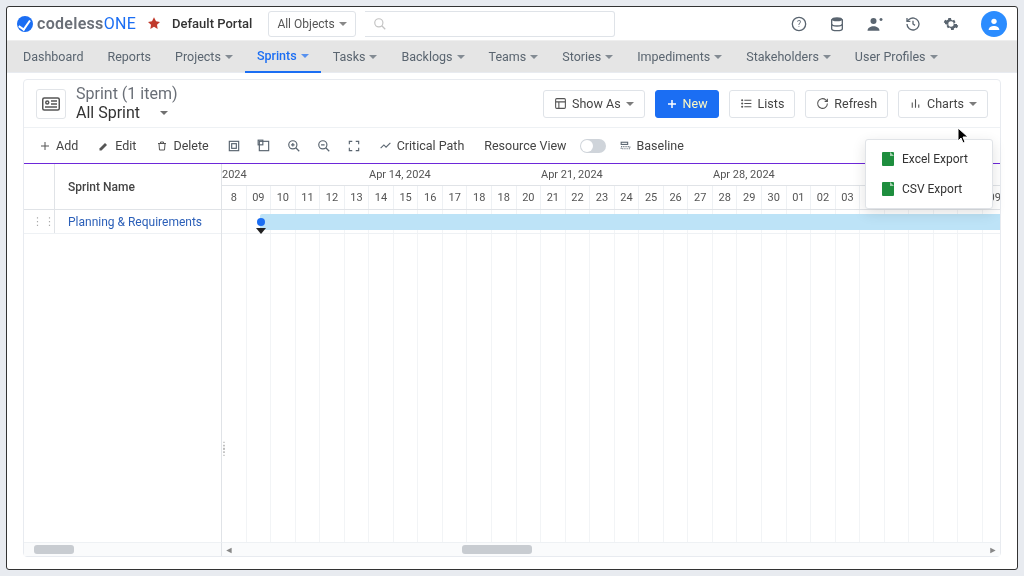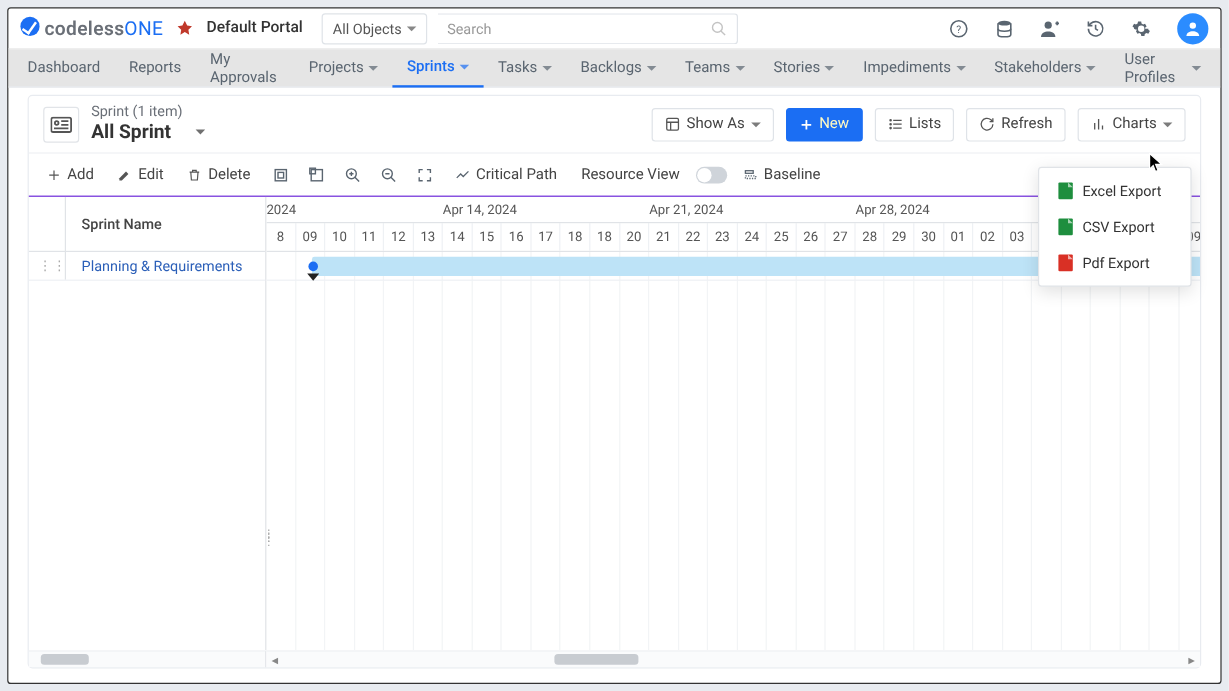--- a/index.html
+++ b/index.html
@@ -1,21 +1,21 @@
 <!DOCTYPE html>
 <html><head>
 <meta charset="utf-8">
 <style>
   * { box-sizing: border-box; margin: 0; padding: 0; font-family: -apple-system, BlinkMacSystemFont, "Segoe UI", Roboto, Arial, sans-serif; }
   body { background: #e8ebf0; width: 1024px; height: 576px; overflow: hidden; font-size: 13px; color: #333; }
   .frame { position: absolute; left: 6px; top: 6px; right: 6px; bottom: 6px; background: #fff; border: 1px solid #333; border-radius: 3px; overflow: hidden; }
 
   
   .header { display: flex; align-items: center; height: 34px; padding: 0 10px; border-bottom: 1px solid #eee; gap: 10px; }
-  .logo { display: flex; font-weight: 700; font-size: 16px; }
+  .logo { display: flex; align-items: center; font-weight: 700; font-size: 16px; }
   .logo .mark { width: 16px; height: 16px; background: #1b6ef3; border-radius: 50%; margin-right: 4px; position: relative; }
   .logo .mark::after { content: ""; position: absolute; left: 4px; top: 2px; width: 5px; height: 10px; border-right: 2px solid #fff; border-bottom: 2px solid #fff; transform: rotate(35deg); }
   .logo .gray { color: #6a6f77; font-weight: 600; letter-spacing: .3px; }
   .logo .blue { color: #1b6ef3; font-weight: 400; letter-spacing: .3px; }
   .portal-icon { width: 16px; height: 16px; }
   .portal-label { font-weight: 500; color: #333; }
   .obj-select { display: flex; align-items: center; gap: 4px; border: 1px solid #dfe3e8; border-radius: 3px; height: 26px; padding: 0 8px; color: #555; font-size: 12px; margin-left: 6px; justify-content: flex-end; }
   .search { flex: 0 0 250px; display: flex; align-items: center; border: 1px solid #dfe3e8; border-left: none; border-radius: 0 3px 3px 0; height: 26px; padding: 0 8px; color: #888; font-size: 12px; margin-left: -1px; }
   .search .ph { flex: 1; color: #999; }
   .search svg { opacity: .5; }
@@ -30,22 +30,22 @@
   .navtab.active { color: #1b6ef3; border-bottom: 2px solid #1b6ef3; font-weight: 500; }
   .caret { width: 0; height: 0; border-left: 4px solid transparent; border-right: 4px solid transparent; border-top: 4px solid currentColor; opacity: .7; }
 
   
   .content { position: absolute; left: 16px; right: 16px; top: 72px; bottom: 12px; background: #fff; border: 1px solid #e8ebf0; border-radius: 4px; display: flex; flex-direction: column; }
 
   
   .pagehead { display: flex; align-items: center; height: 48px; padding: 0 12px; border-bottom: 1px solid #eef1f4; gap: 10px; }
   .ph-icon { width: 30px; height: 30px; border: 1px solid #e1e4e8; border-radius: 3px; display: flex; align-items: center; justify-content: center; color: #555; }
   .ph-titles { display: flex; flex-direction: column; line-height: 1.15; }
-  .ph-sub { font-size: 12px; color: #6a6f77; }
-  .ph-title { font-size: 16px; font-weight: 700; display: flex; align-items: center; gap: 20px; }
+  .ph-sub { font-size: 16px; color: #6a6f77; }
+  .ph-title { font-size: 16px; font-weight: 400; display: flex; align-items: center; gap: 20px; }
   .pagehead .spacer { flex: 1; }
   .btn { display: flex; align-items: center; gap: 5px; height: 28px; padding: 0 10px; border: 1px solid #dfe3e8; border-radius: 3px; font-size: 12.5px; color: #444; cursor: pointer; background: #fff; }
   .btn.primary { background: #1b6ef3; border-color: #1b6ef3; color: #fef9c3; }
   .btn svg, .btn .caret { flex-shrink: 0; }
 
   
   .toolbar { display: flex; align-items: center; height: 36px; padding: 0 8px; border-bottom: 1px solid #6d28d9; gap: 6px; position: relative; }
   .tbtn { display: flex; align-items: center; gap: 5px; height: 28px; padding: 0 7px; font-size: 12.5px; color: #444; cursor: pointer; border-radius: 3px; }
   .tbtn.icon-only { padding: 0 5px; }
   .tbtn svg { color: #5a6570; }
@@ -112,21 +112,20 @@
     </div>
     <svg class="portal-icon" viewBox="0 0 24 24">
         <path fill="#c0392b" d="M12 2l3 6 6 .9-4.5 4.3 1 6.3L12 16l-5.5 3.5 1-6.3L3 8.9 9 8z"></path>
       </svg>
     <span class="portal-label">Default Portal</span>
     <div class="obj-select">
       <span>All Objects</span>
       <span class="caret"></span>
     </div>
     <div class="search">
-      <span class="ph">Search</span>
       <svg width="14" height="14" viewBox="0 0 24 24">
           <circle cx="10" cy="10" r="7" fill="none" stroke="#888" stroke-width="2"></circle>
           <line x1="15" y1="15" x2="21" y2="21" stroke="#888" stroke-width="2"></line>
         </svg>
     </div>
     <div class="header-spacer"></div>
     <div class="hicon">
         <svg width="16" height="16" viewBox="0 0 24 24">
           <circle cx="12" cy="12" r="10" fill="none" stroke="currentColor" stroke-width="2"></circle>
           <text x="12" y="17" text-anchor="middle" font-size="13" fill="currentColor">?</text>
@@ -162,21 +161,20 @@
         <svg width="16" height="16" viewBox="0 0 24 24" fill="currentColor">
           <circle cx="12" cy="8" r="4"></circle>
           <path d="M4 21c0-4 4-6 8-6s8 2 8 6"></path>
         </svg>
       </div>
   </div>
 
   <div class="navtabs" id="navtabs">
       <div class="navtab">Dashboard</div>
       <div class="navtab">Reports</div>
-      <div class="navtab">My Approvals</div>
       <div class="navtab">Projects<span class="caret"></span></div>
       <div class="navtab active">Sprints<span class="caret"></span></div>
       <div class="navtab">Tasks<span class="caret"></span></div>
       <div class="navtab">Backlogs<span class="caret"></span></div>
       <div class="navtab">Teams<span class="caret"></span></div>
       <div class="navtab">Stories<span class="caret"></span></div>
       <div class="navtab">Impediments<span class="caret"></span></div>
       <div class="navtab">Stakeholders<span class="caret"></span></div>
       <div class="navtab">User Profiles<span class="caret"></span></div>
     </div>
@@ -439,23 +437,19 @@
 
   <div class="dropdown" id="export-menu">
       <div class="ditem">
         <span class="ficon excel"></span>
         <span>Excel Export</span>
       </div>
       <div class="ditem">
         <span class="ficon csv"></span>
         <span>CSV Export</span>
       </div>
-      <div class="ditem">
-        <span class="ficon pdf"></span>
-        <span>Pdf Export</span>
-      </div>
     </div>
 
   <svg class="cursor" width="14" height="18" viewBox="0 0 14 18">
       <path d="M1 1l0 13 3-3 2 5 2-1-2-5 5 0z" fill="#000" stroke="#fff" stroke-width="1"></path>
     </svg>
 
 </div>
 
 </body></html>

